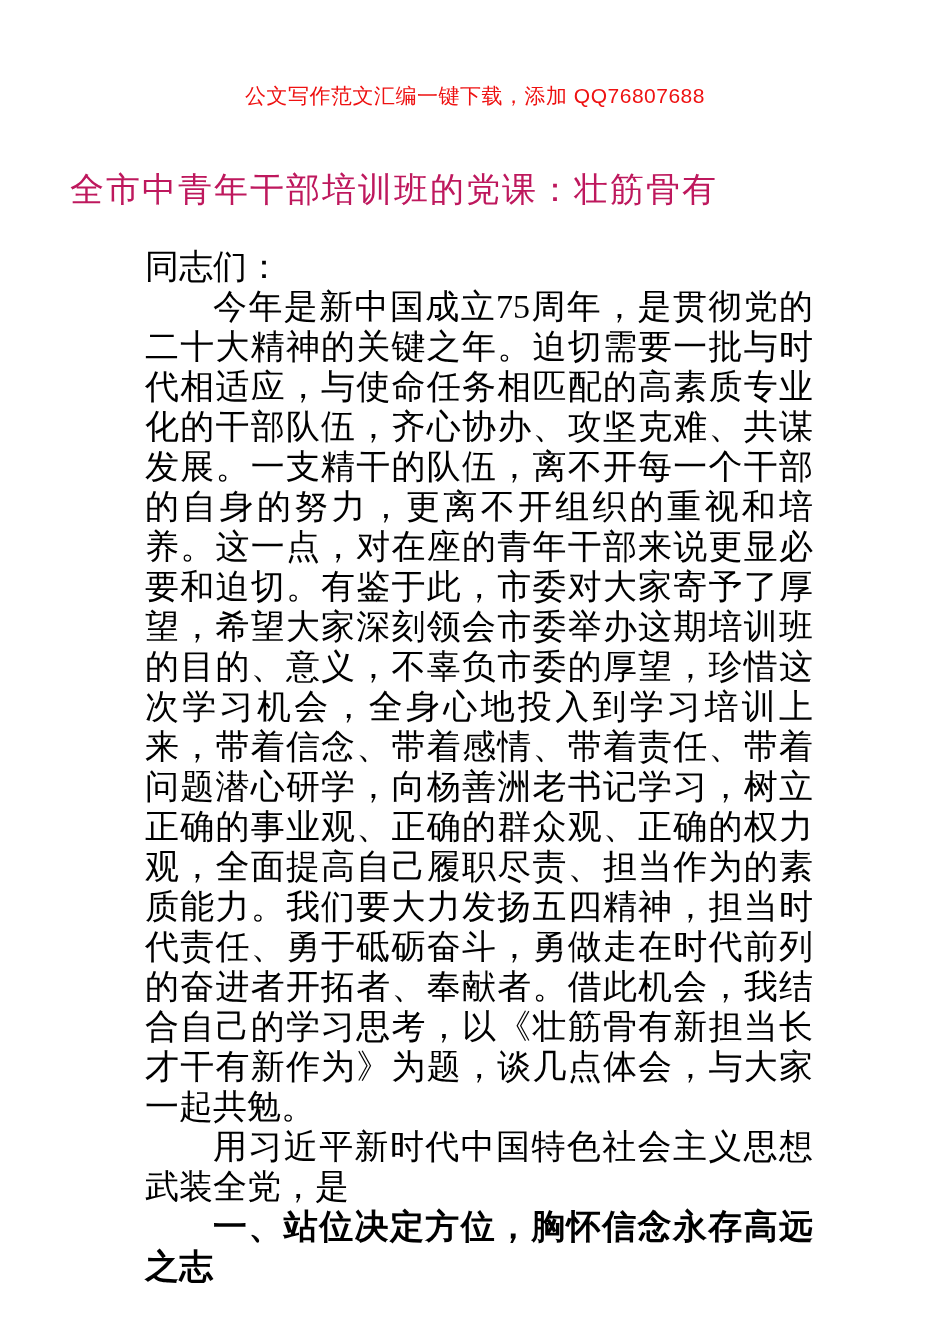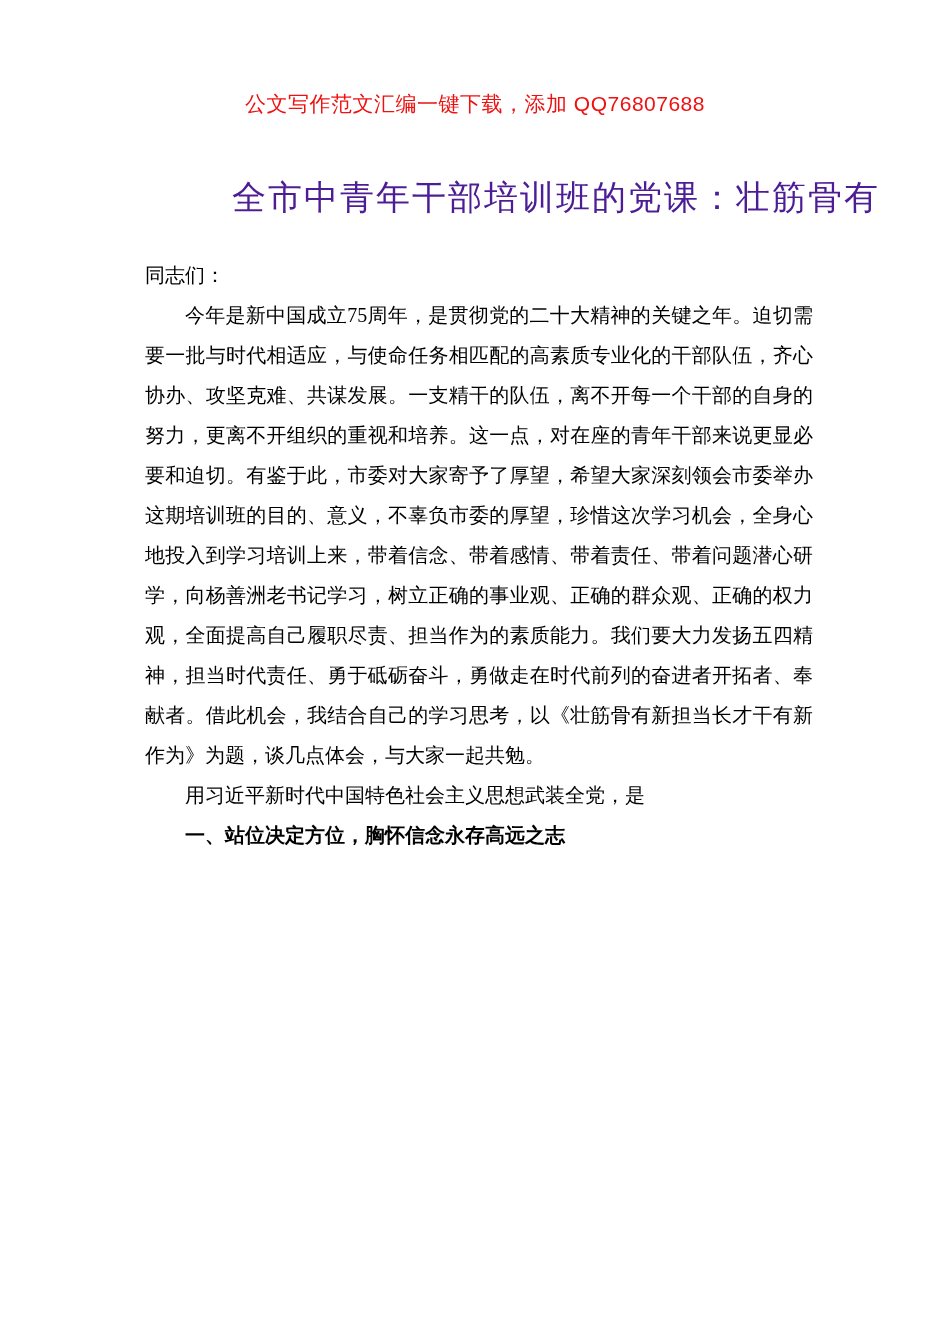--- a/index.html
+++ b/index.html
@@ -4,51 +4,51 @@
 <style>
   html, body {
     margin: 0;
     padding: 0;
     background: #ffffff;
   }
   .page {
     position: relative;
     width: 950px;
     height: 1284px;
-    margin: 8px auto;
+    margin: 0 auto;
     background: #ffffff;
     overflow: hidden;
   }
   .notice {
     padding-top: 82px;
     text-align: center;
     font-family: "Liberation Sans", "DejaVu Sans", sans-serif;
     font-size: 21px;
     font-weight: 500;
     letter-spacing: 0.5px;
     color: #ee1111;
   }
   .title {
     margin: 44px 70px 0 70px;
-    text-align: right;
+    text-align: left;
     font-family: "Liberation Sans", "DejaVu Sans", sans-serif;
     font-weight: normal;
     font-size: 34px;
     line-height: 71px;
-    color: #4c1d95;
+    color: #be185d;
     letter-spacing: 2px;
   }
   .title .title-line {
     display: block;
     white-space: nowrap;
   }
   .content {
     margin: 22px 137px 0 145px;
     font-family: "Liberation Serif", "DejaVu Serif", serif;
-    font-size: 20px;
+    font-size: 34px;
     line-height: 40px;
     color: #000000;
     text-align: justify;
   }
   .content p {
     margin: 0;
     padding: 0;
   }
   .para {
     text-indent: 2em;

